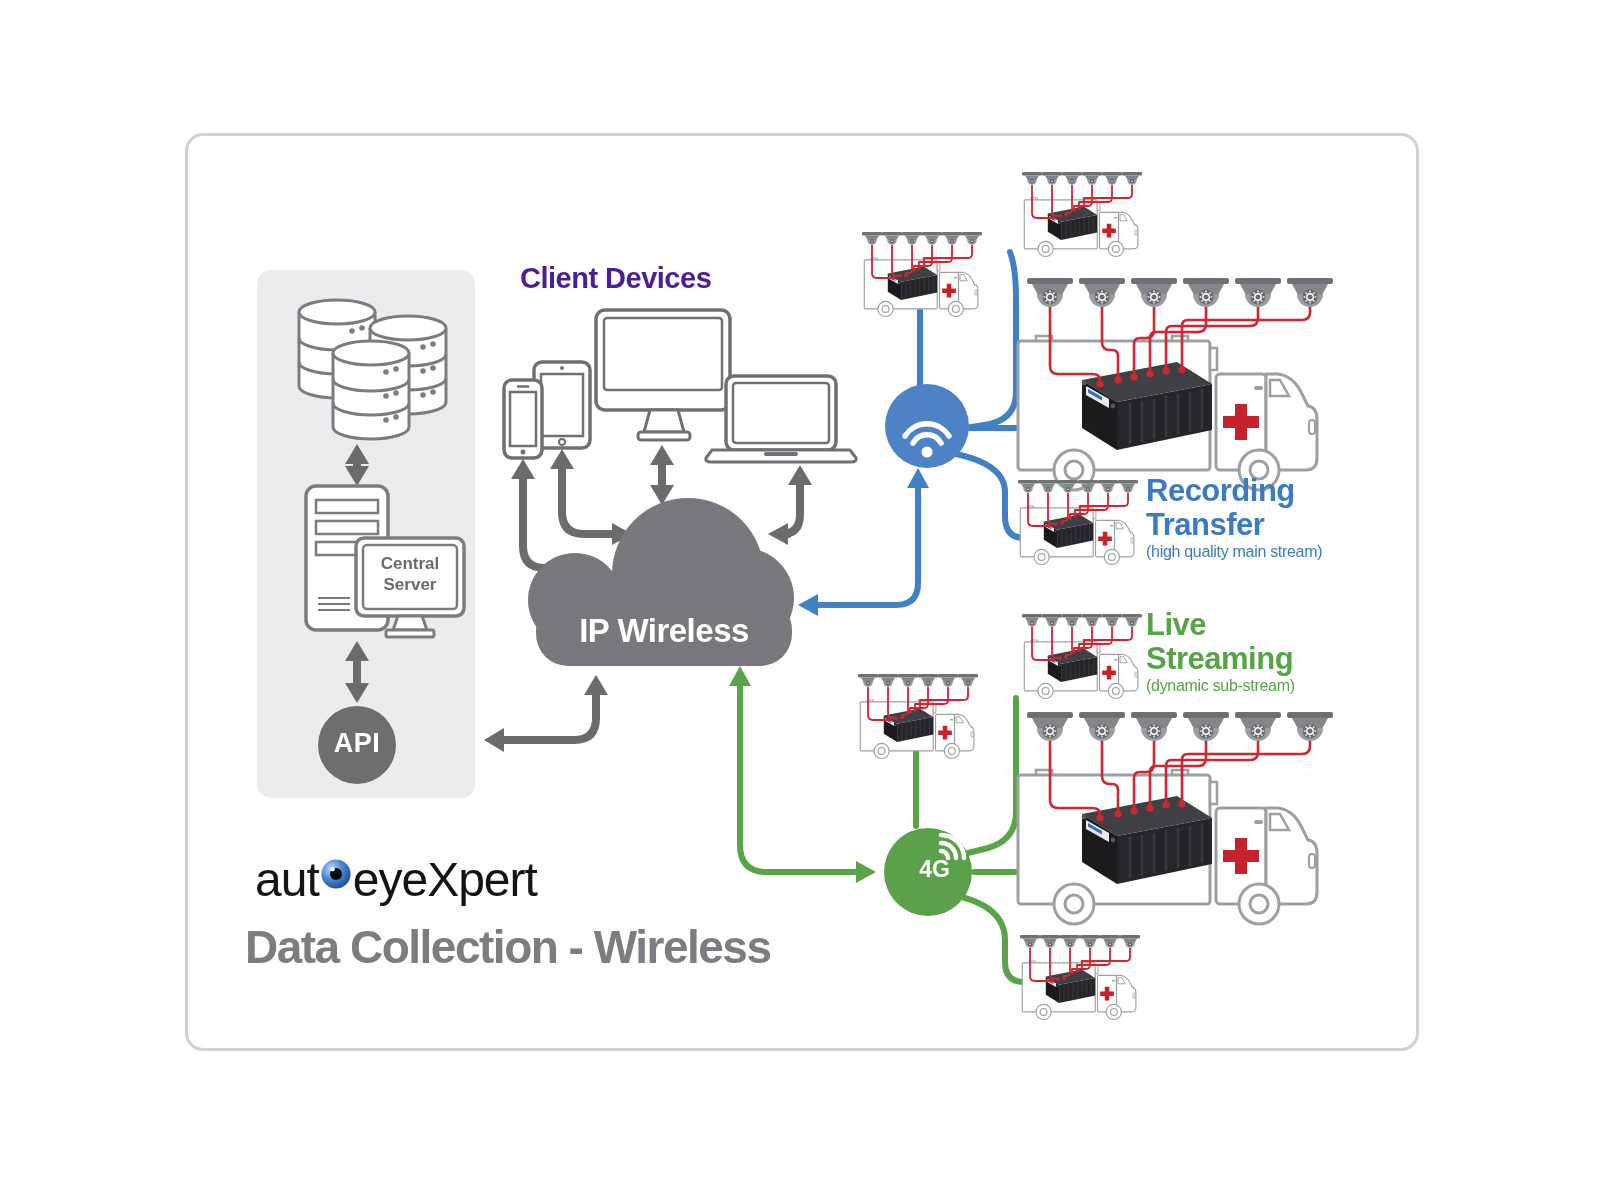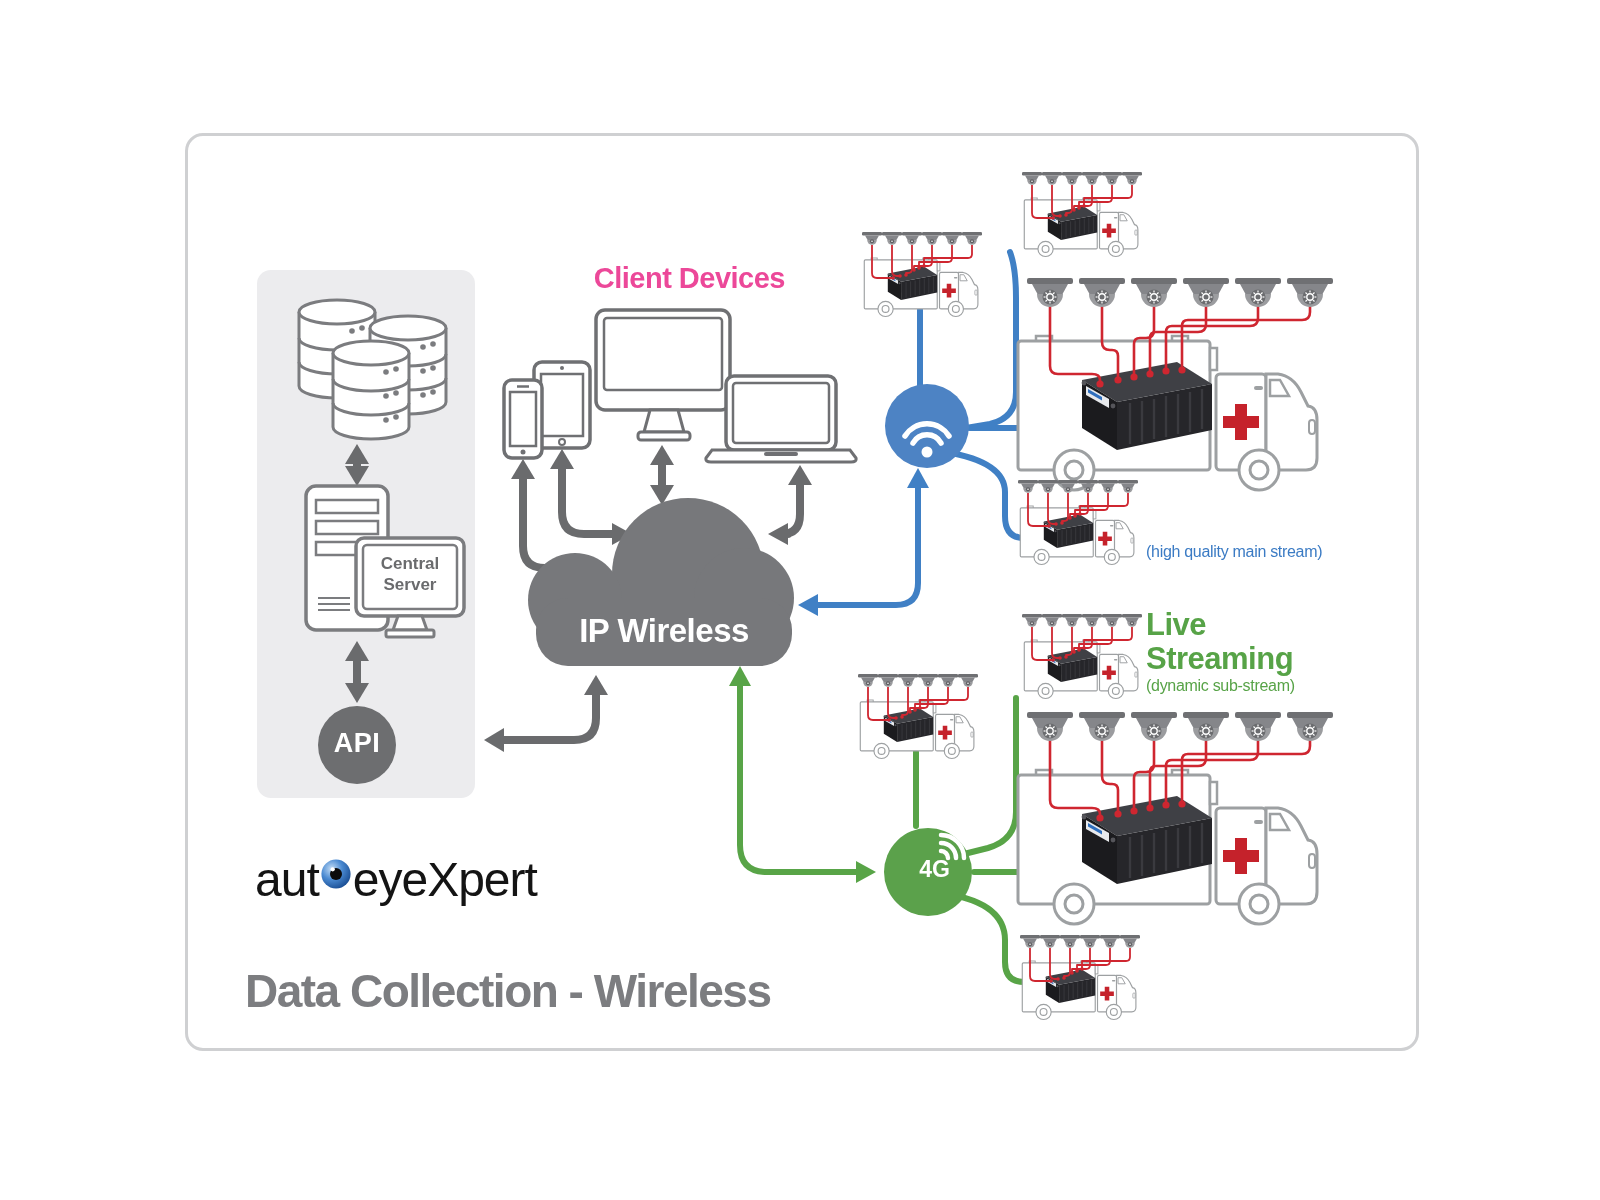--- a/index.html
+++ b/index.html
@@ -4,22 +4,22 @@
 <style>
   html,body{margin:0;padding:0;background:#fff;}
   #stage{position:relative;width:1600px;height:1200px;background:#ffffff;overflow:hidden;
          font-family:"Liberation Sans", sans-serif;}
   #frame{position:absolute;left:185px;top:133px;width:1228px;height:912px;
          border:3px solid #cfd0d2;border-radius:18px;background:#ffffff;}
   #server-panel-bg{position:absolute;left:257px;top:270px;width:218px;height:528px;
          background:#ececee;border-radius:14px;}
   #gfx{position:absolute;left:0;top:0;width:1600px;height:1200px;z-index:2;}
   .txt{position:absolute;z-index:3;}
-  #client-devices-heading{left:520px;top:262px;width:265px;text-align:right;
-         font-size:29px;font-weight:bold;color:#ec4899;letter-spacing:-0.5px;}
+  #client-devices-heading{left:520px;top:262px;width:265px;text-align:left;
+         font-size:29px;font-weight:bold;color:#4c1d95;letter-spacing:-0.5px;}
   #central-server-label{left:362px;top:553px;width:96px;text-align:center;
          font-size:17px;font-weight:bold;color:#6a6b6d;line-height:1.25;}
   #api-label{left:317px;top:728px;width:80px;text-align:center;
          font-size:27px;font-weight:bold;color:#ffffff;letter-spacing:0.5px;}
   #cloud-label{left:536px;top:612px;width:256px;text-align:center;
          font-size:33px;font-weight:bold;color:#ffffff;letter-spacing:-0.5px;}
   #fourg-label{left:878px;top:856px;width:72px;text-align:right;
          font-size:23px;font-weight:bold;color:#ffffff;}
   .flow-title{left:1146px;width:260px;font-weight:bold;font-size:31px;line-height:1.1;
          letter-spacing:-0.5px;}
@@ -27,21 +27,21 @@
   #recording-title{top:474px;color:#3b7bc4;}
   #recording-sub{top:543px;color:#3b7bc4;}
   #live-title{top:608px;color:#57a347;}
   #live-sub{top:677px;color:#57a347;}
   #logo{left:255px;top:852px;display:flex;font-size:48px;color:#141414;
         letter-spacing:-1px;}
   #logo .lt{font-weight:500;}
   #logo .bd{font-weight:normal;}
   #logo svg{margin:6px 1px 0 1px;}
   #diagram-title{left:245px;top:920px;width:700px;font-size:46px;font-weight:bold;
-        color:#7c7d80;letter-spacing:-1.5px;margin-top:44px;}
+        color:#7c7d80;letter-spacing:-1.5px;}
 </style>
 </head>
 <body>
 
 <div id="stage">
   <div id="frame"></div>
   <div id="server-panel-bg"></div>
 
   <svg id="gfx" viewBox="0 0 1600 1200">
     <defs>
@@ -335,20 +335,24 @@
     <div>Central</div>
     <div>Server</div>
   </div>
 
   <div class="txt" id="api-label">API</div>
 
   <div class="txt" id="cloud-label">IP Wireless</div>
 
   <div class="txt" id="fourg-label">4G</div>
 
+  <div class="txt flow-title" id="recording-title">
+    <div>Recording</div>
+    <div>Transfer</div>
+  </div>
   <div class="txt flow-sub" id="recording-sub">(high quality main stream)</div>
 
   <div class="txt flow-title" id="live-title">
     <div>Live</div>
     <div>Streaming</div>
   </div>
   <div class="txt flow-sub" id="live-sub">(dynamic sub-stream)</div>
 
   <div class="txt" id="logo">
     <span class="lt">aut</span>

